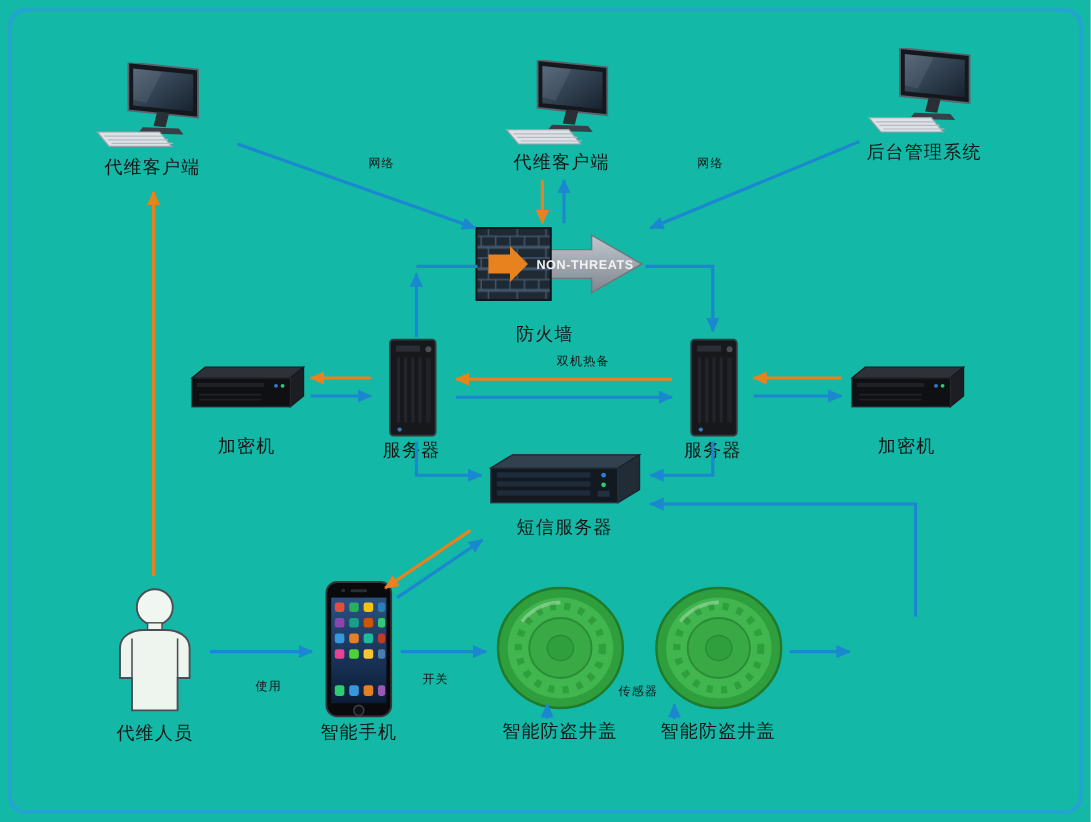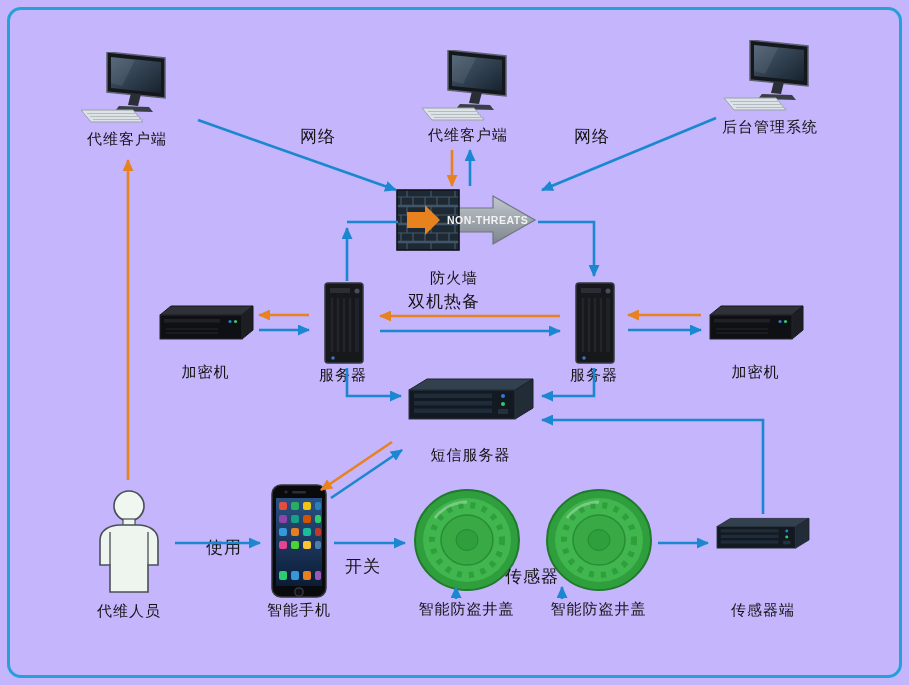--- a/index.html
+++ b/index.html
@@ -1,22 +1,22 @@
 <!DOCTYPE html>
 <html style="--border: #25a0d8; --arrow-blue: #1b87d0; --arrow-orange: #e8821e; --manhole-green: #3aa948;"><head>
 <meta charset="utf-8">
 <style>
   html,body{margin:0;padding:0;background:#ffffff;}
-  .stage{position:relative;width:909px;height:685px;background:#c4b5fd;overflow:hidden;
+  .stage{position:relative;width:909px;height:685px;background:#14b8a6;overflow:hidden;
          font-family:"Liberation Sans",sans-serif;}
   .frame{position:absolute;left:7px;top:7px;right:7px;bottom:7px;
          border:3px solid var(--border,#25a0d8);border-radius:14px;pointer-events:none;}
   .node{position:absolute;display:flex;flex-direction:column;align-items:center;}
   .node-label{font-size:15px;color:#141414;text-align:center;white-space:nowrap;letter-spacing:1px;}
-  .edge-label{position:absolute;transform:translate(-50%,-50%);font-size:17px;color:#141414;
+  .edge-label{position:absolute;transform:translate(-50%,-50%);font-size:10px;color:#141414;
               white-space:nowrap;letter-spacing:1px;}
   .overlay{position:absolute;left:0;top:0;pointer-events:none;}
   .ln-blue{stroke:var(--arrow-blue,#1b87d0);stroke-width:2.6;fill:none;}
   .ln-orange{stroke:var(--arrow-orange,#e8821e);stroke-width:2.6;fill:none;}
   #ah-blue path{fill:var(--arrow-blue,#1b87d0);}
   #ah-orange path{fill:var(--arrow-orange,#e8821e);}
   .fw-text{font-family:"Liberation Sans",sans-serif;font-size:10.5px;font-weight:bold;
            fill:#f2f2f2;letter-spacing:.5px;}
 </style>
 </head>
@@ -189,21 +189,21 @@
     <svg width="100" height="42" viewBox="0 0 100 42">
         <use href="#sym-enc"></use>
       </svg>
     <div class="node-label" style="margin-top:18px">加密机</div>
   </div>
 
   <div class="node" style="left:398px;top:376px;width:145px">
     <svg width="132" height="48" viewBox="0 0 132 48">
         <use href="#sym-rack"></use>
       </svg>
-    <div class="node-label" style="margin-top:22px">短信服务器</div>
+    <div class="node-label" style="margin-top:6px">短信服务器</div>
   </div>
 
   <div class="node" style="left:254px;top:483px;width:90px">
     <svg width="58" height="116" viewBox="0 0 58 116">
         <use href="#sym-phone"></use>
       </svg>
     <div class="node-label" style="margin-top:2px">智能手机</div>
   </div>
 
   <div class="node" style="left:79px;top:486px;width:100px">
@@ -220,31 +220,25 @@
     <div class="node-label" style="margin-top:8px">智能防盗井盖</div>
   </div>
 
   <div class="node" style="left:536px;top:488px;width:125px">
     <svg width="108" height="104" viewBox="0 0 108 104">
         <use href="#sym-manhole"></use>
       </svg>
     <div class="node-label" style="margin-top:8px">智能防盗井盖</div>
   </div>
 
-  <div class="node" style="left:708px;top:516px;width:110px">
-    <svg width="98" height="36" viewBox="0 0 132 48">
-        <use href="#sym-rack"></use>
-      </svg>
-    <div class="node-label" style="margin-top:49px">传感器端</div>
-  </div>
 
   <div class="edge-label" style="left:318px;top:136px">网络</div>
   <div class="edge-label" style="left:592px;top:136px">网络</div>
-  <div class="edge-label" style="left:444px;top:301px">双机热备</div>
-  <div class="edge-label" style="left:224px;top:547px">使用</div>
+  <div class="edge-label" style="left:486px;top:301px">双机热备</div>
+  <div class="edge-label" style="left:224px;top:572px">使用</div>
   <div class="edge-label" style="left:363px;top:566px">开关</div>
   <div class="edge-label" style="left:532px;top:576px">传感器</div>
 
   <svg class="overlay" width="909" height="685" viewBox="0 0 909 685">
     <defs>
       <marker id="ah-blue" markerUnits="userSpaceOnUse" markerWidth="12" markerHeight="11" refX="11" refY="5.5" orient="auto">
         <path d="M0,0 L12,5.5 L0,11 Z"></path>
       </marker>
       <marker id="ah-orange" markerUnits="userSpaceOnUse" markerWidth="12" markerHeight="11" refX="11" refY="5.5" orient="auto">
         <path d="M0,0 L12,5.5 L0,11 Z"></path>

